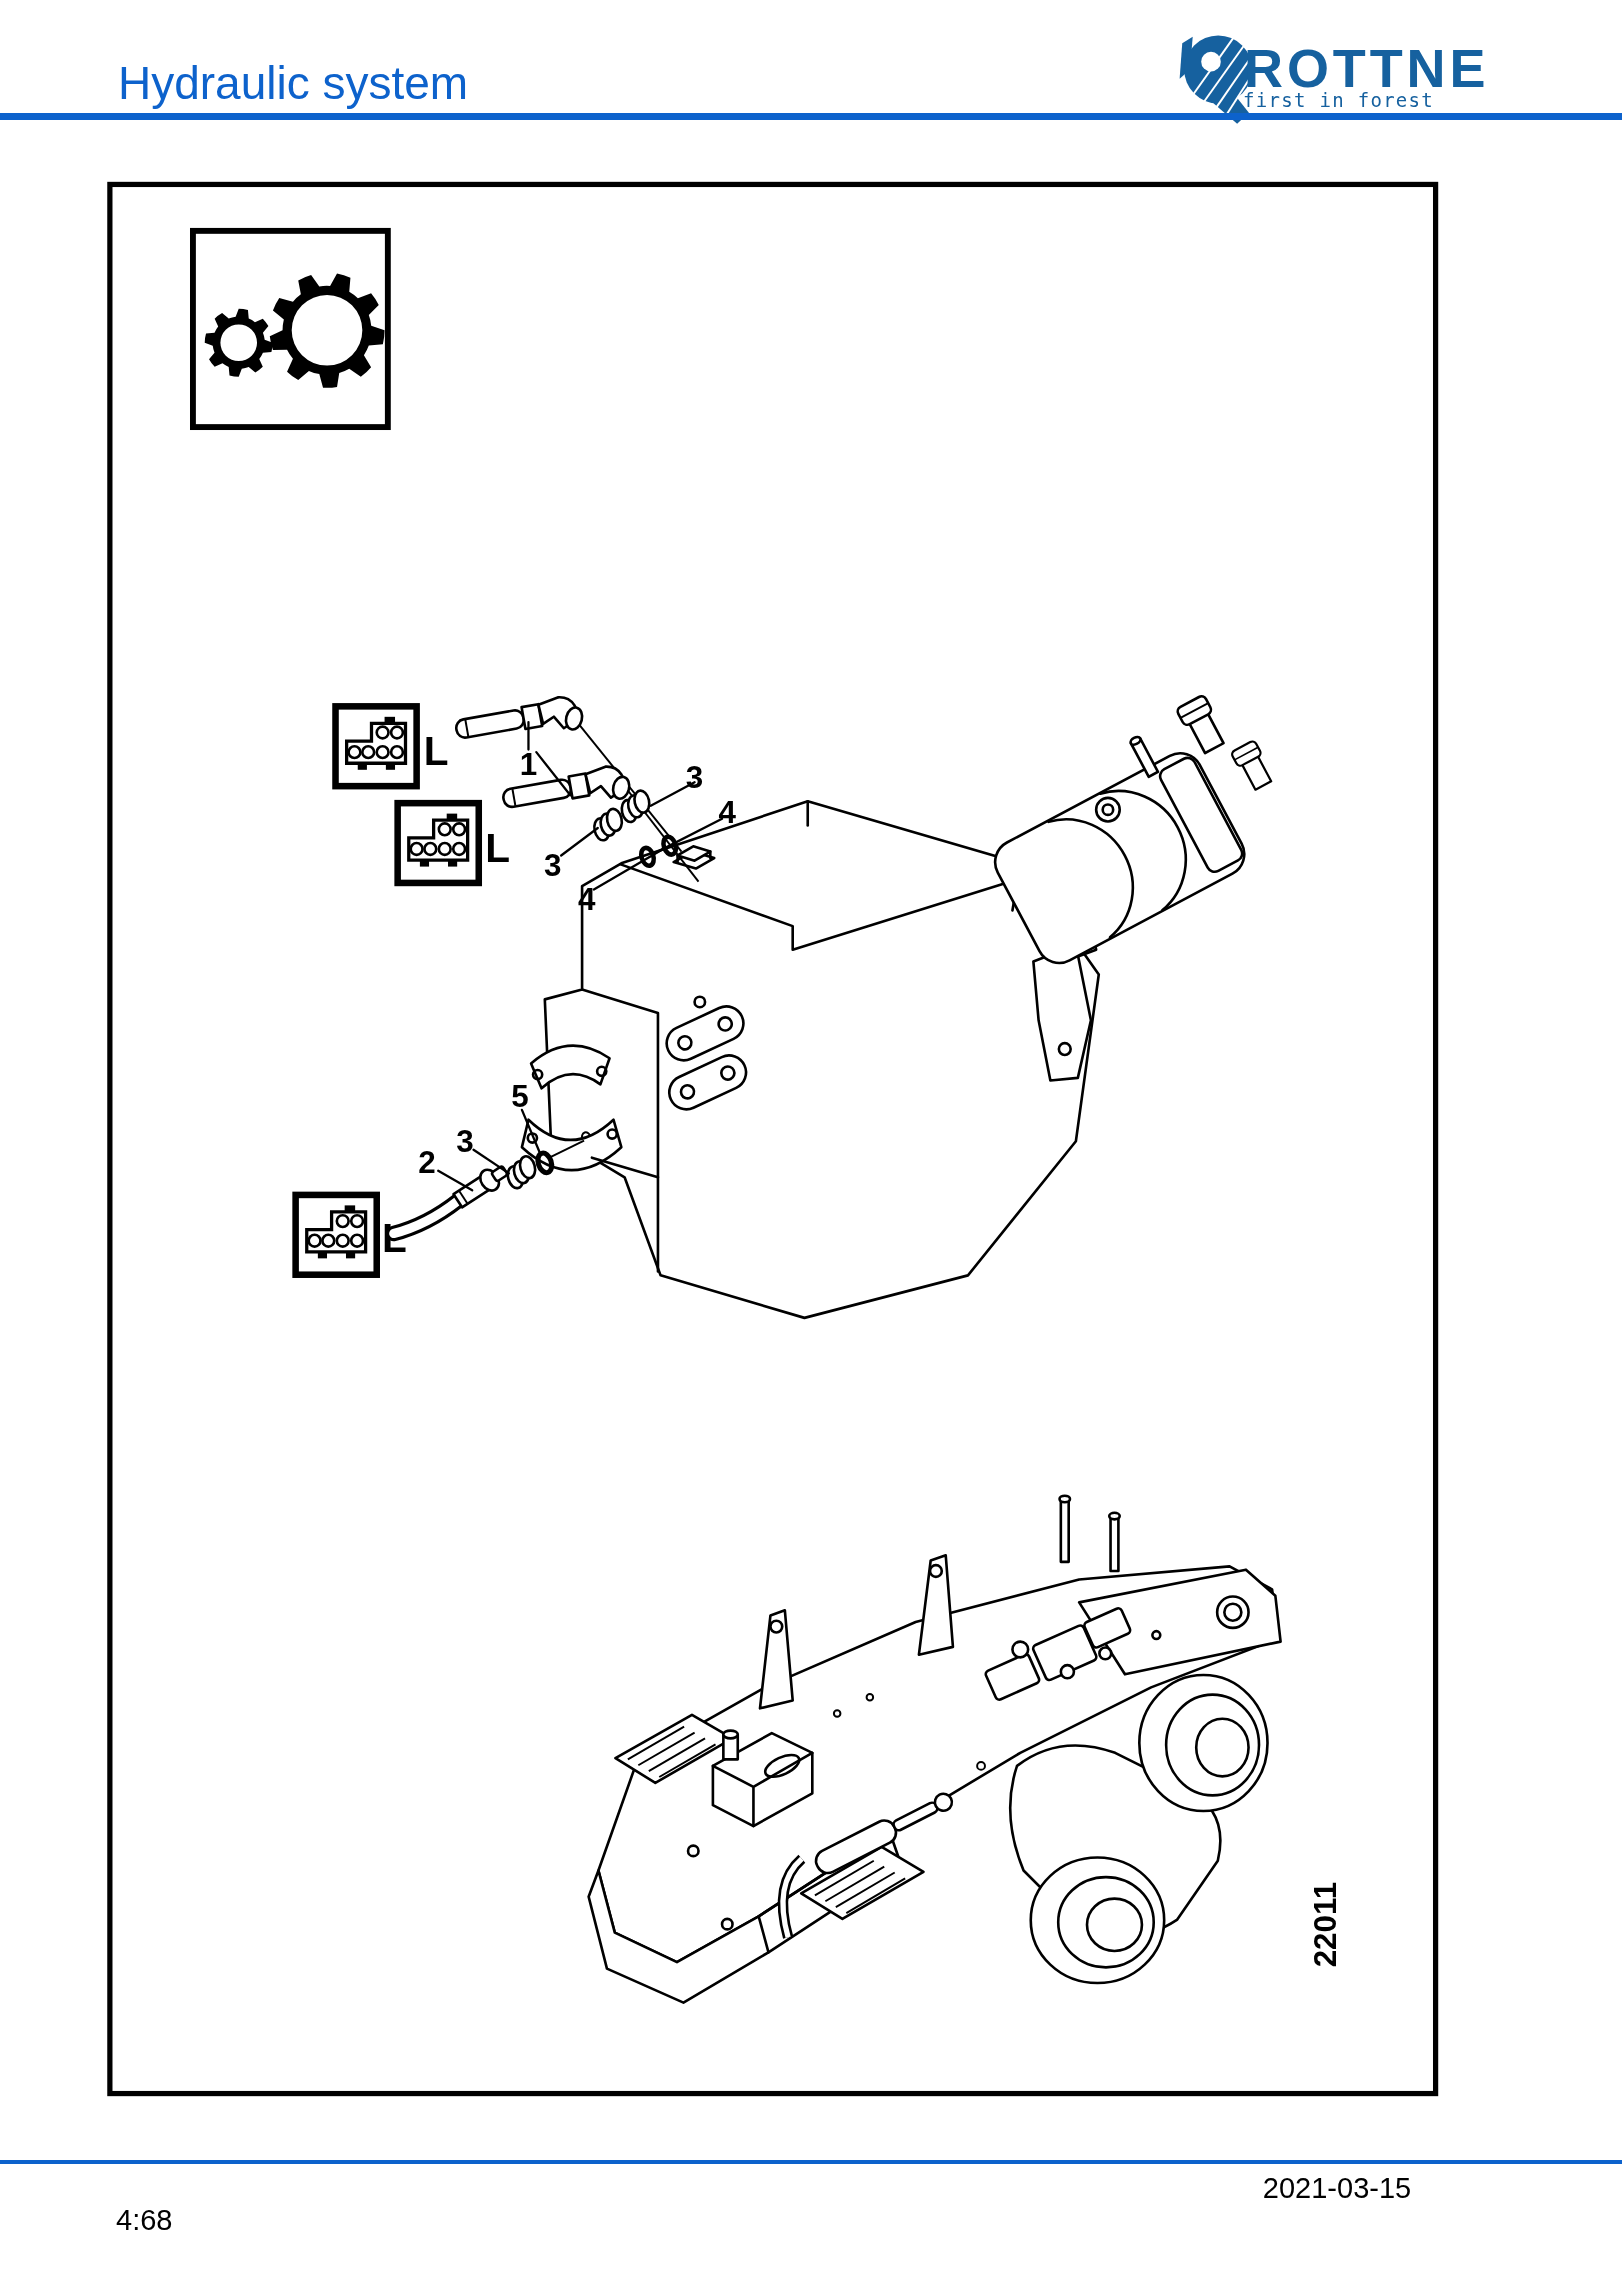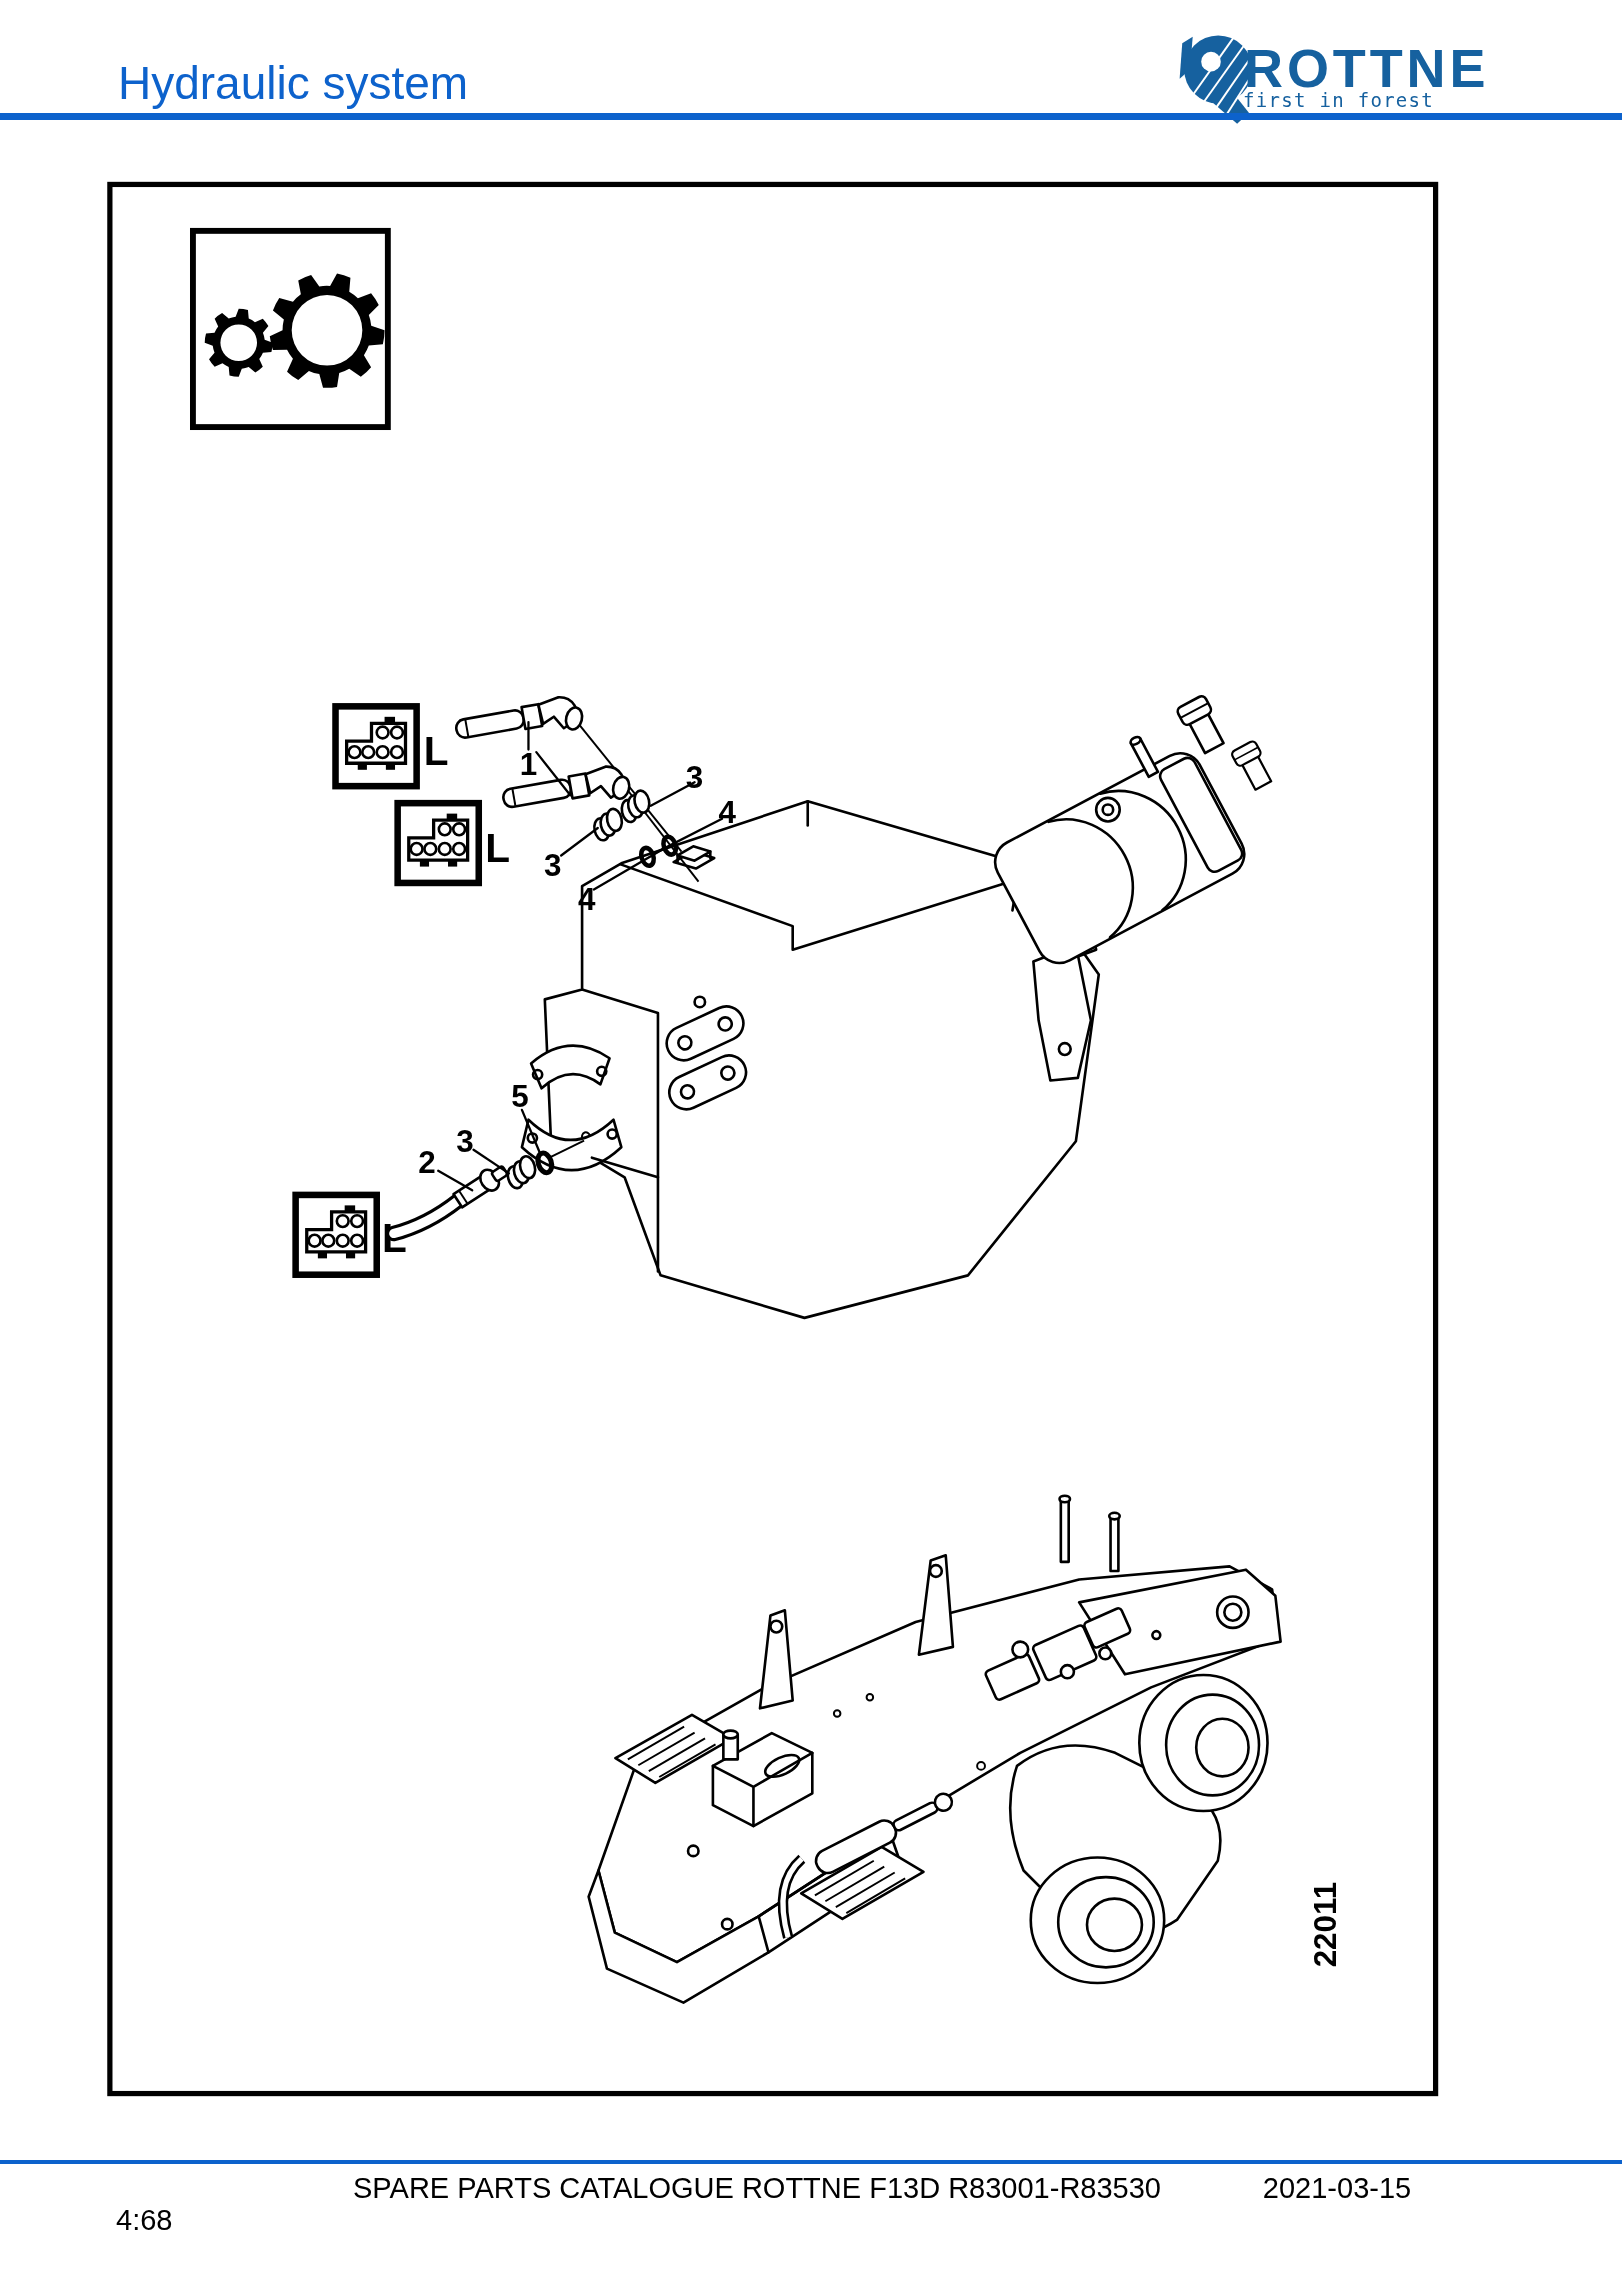--- a/index.html
+++ b/index.html
@@ -320,16 +320,15 @@
       <circle cx="1500" cy="2700" r="6" class="thin"></circle>
       <circle cx="1060" cy="2830" r="8" class="lnt"></circle>
       <circle cx="1112" cy="2942" r="8" class="lnt"></circle>
     </g>
 
     <text class="fig-num" transform="translate(2042,3008) rotate(-90)">22011</text>
   </svg>
 
   <div class="footer-rule"></div>
   <div class="footer-page">4:68</div>
-  <div class="footer-cat">SPARE PARTS CATALOGUE ROTTNE F13D R83001-R83530</div>
   <div class="footer-date">2021-03-15</div>
 </div>
 
 
 </body></html>

